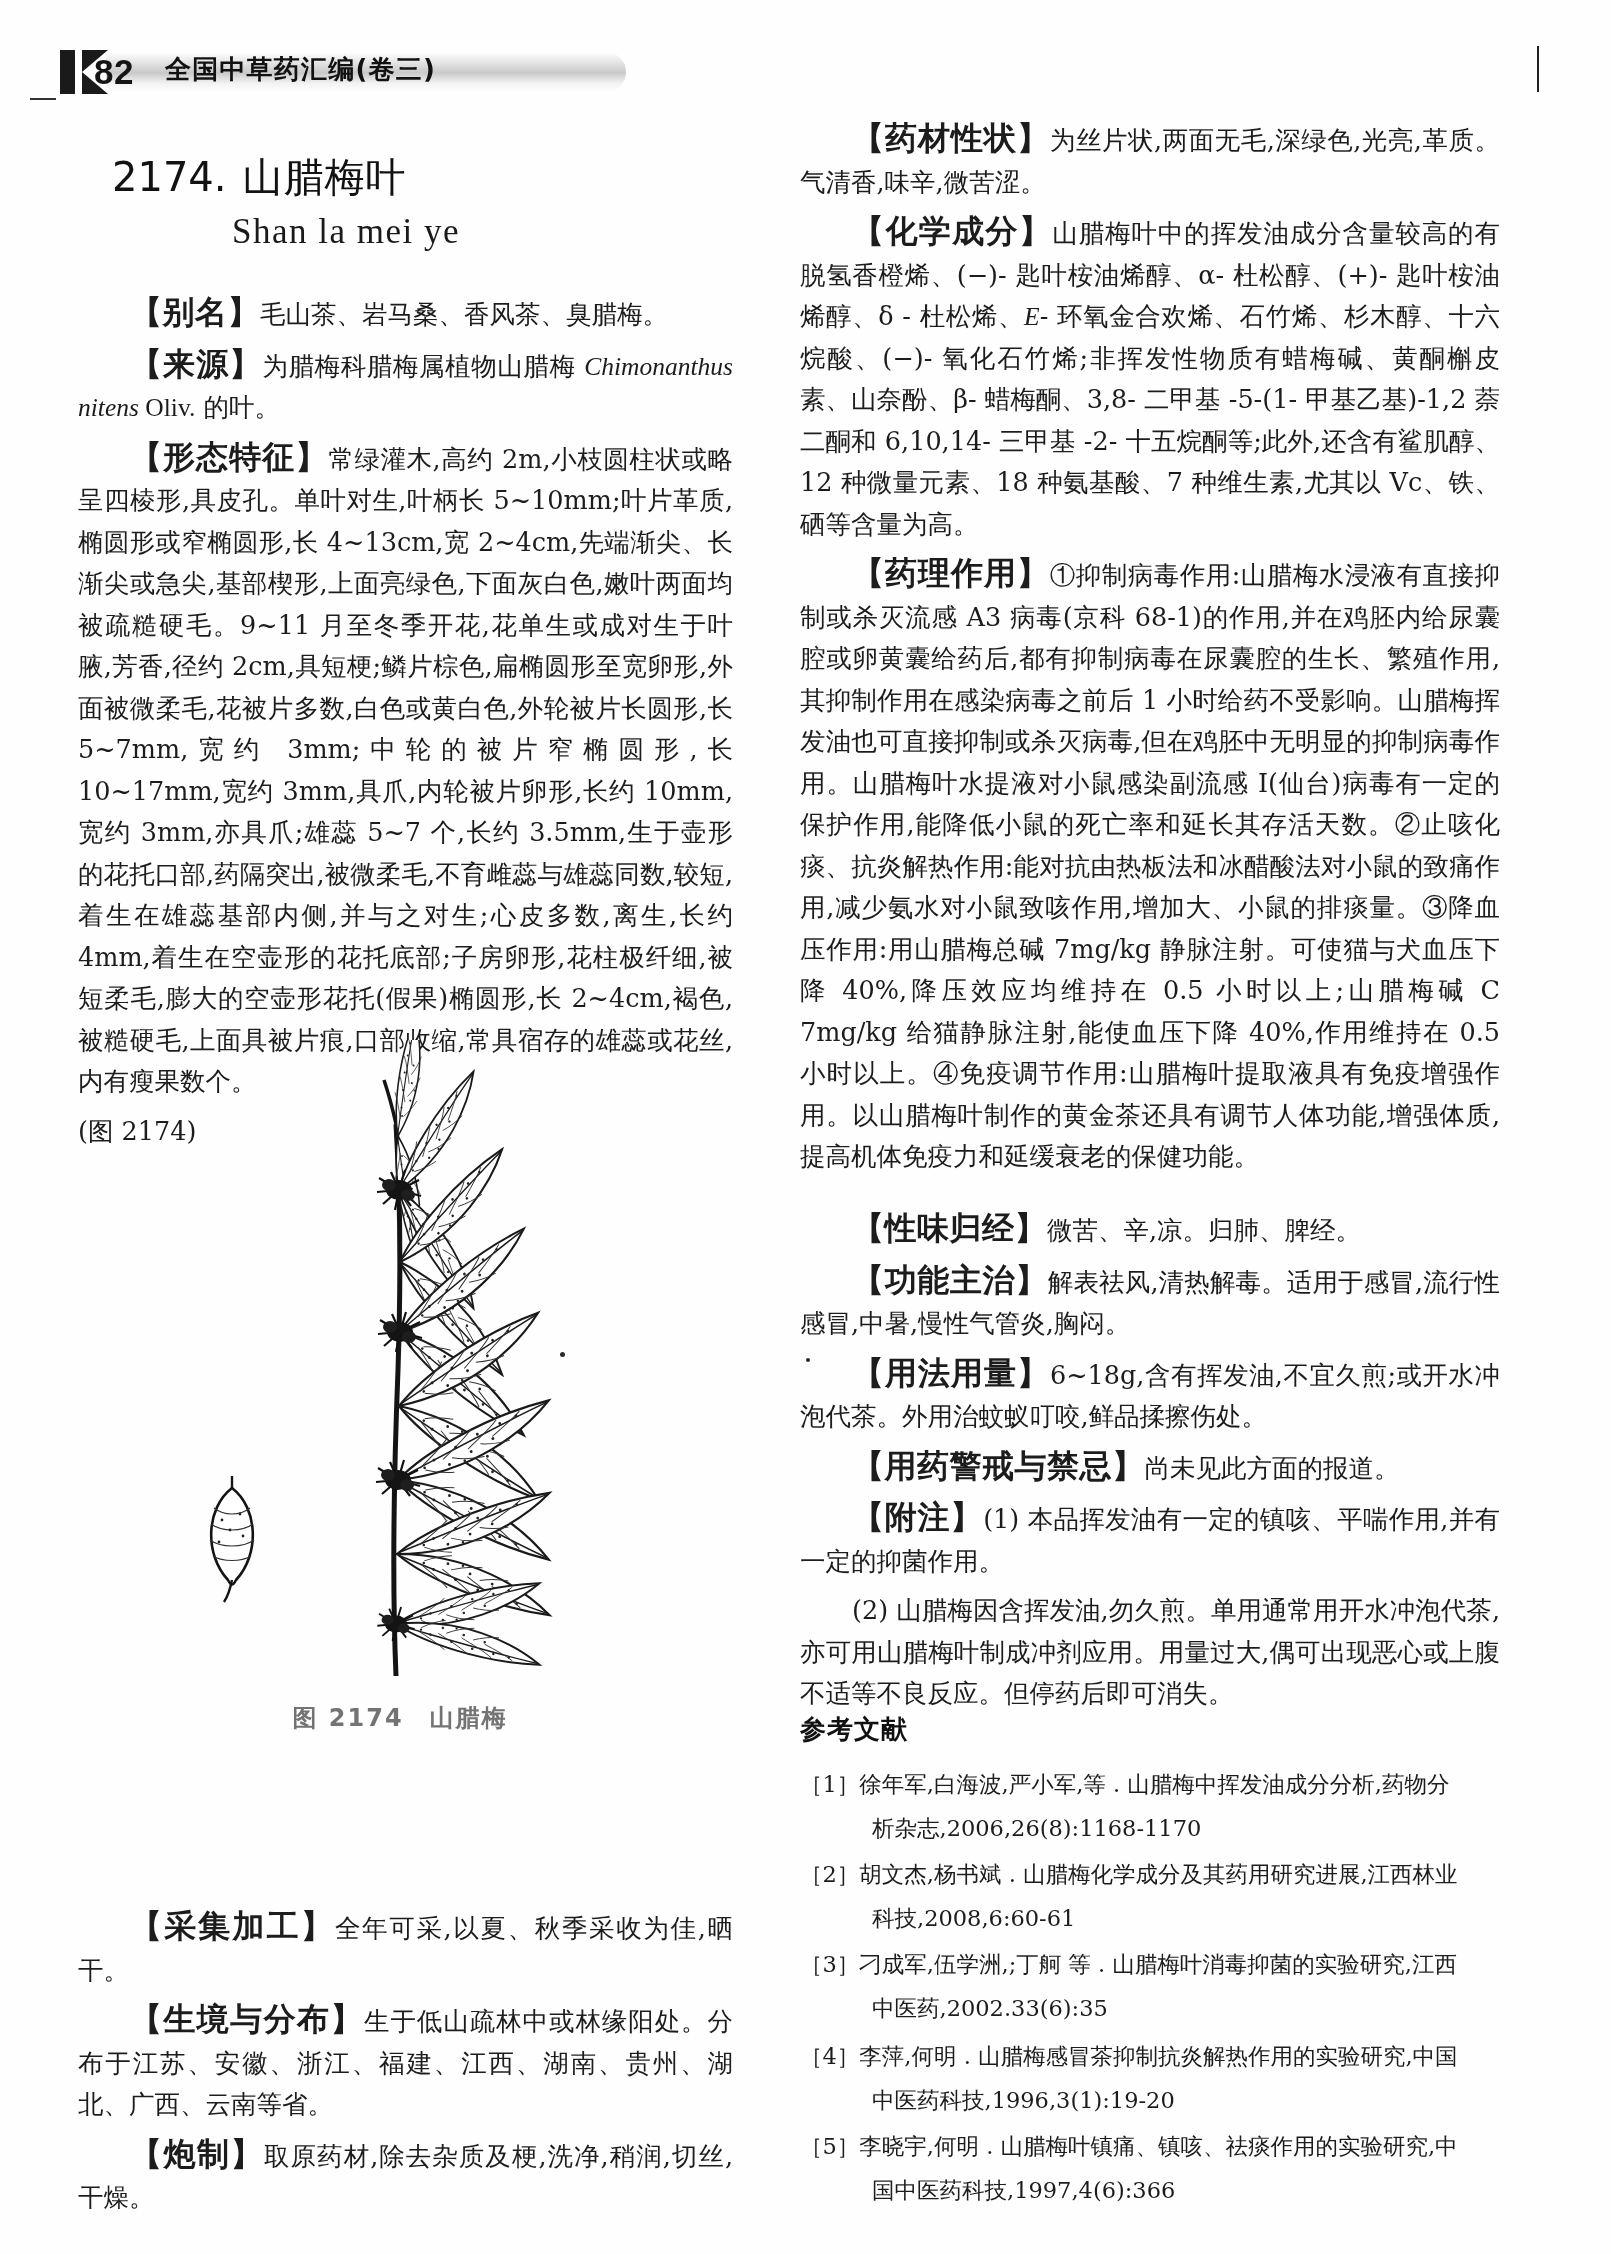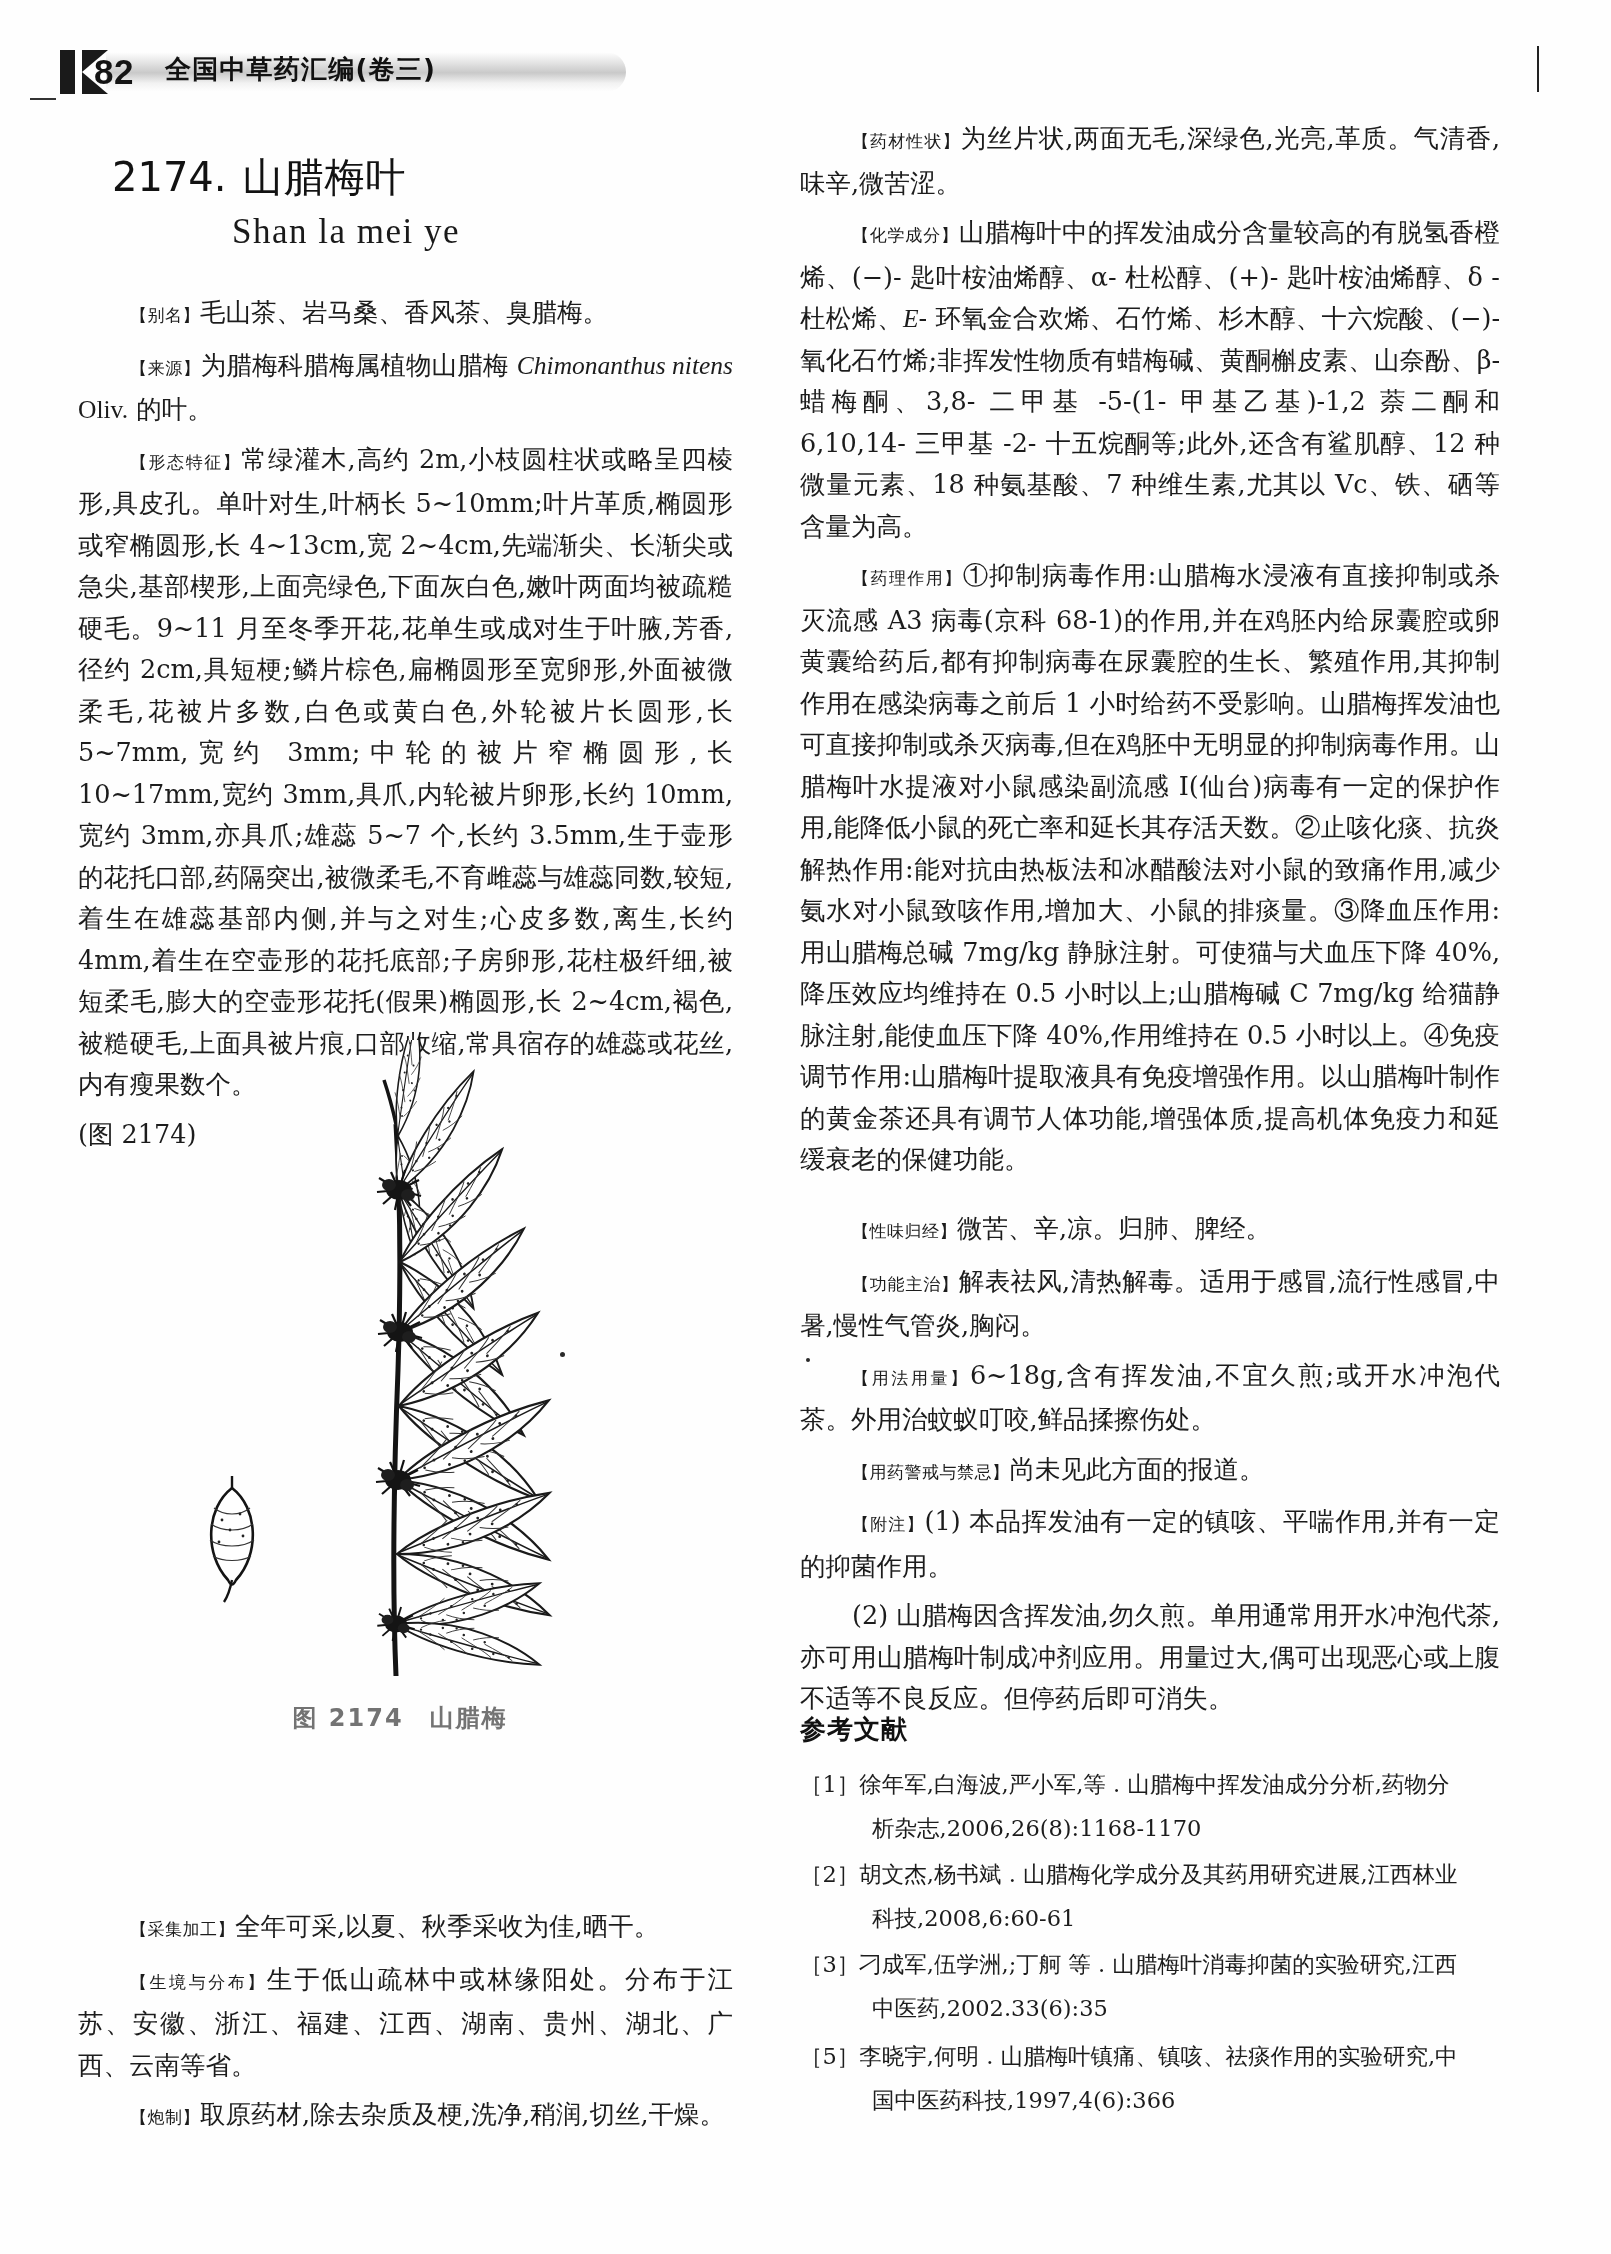--- a/index.html
+++ b/index.html
@@ -135,22 +135,22 @@
     line-height: 41.5px;
     color: #1c1c1c;
     text-align: justify;
     text-justify: inter-character;
   }
   .para { margin: 0 0 0 0; text-indent: 0; }
   .para + .para { margin-top: 8px; }
   .ind { text-indent: 52px; }
   .lbl {
     font-family: "DejaVu Sans", "Liberation Sans", sans-serif;
-    font-weight: 400;
-    font-size: 17px;
+    font-weight: 700;
+    font-size: 32px;
     letter-spacing: 0.5px;
   }
   .sci {
     font-family: "Liberation Serif", "DejaVu Serif", serif;
     font-style: italic;
   }
   .rom {
     font-family: Liberation Serif, serif;
     font-style: normal;
   }
@@ -451,17 +451,20 @@
     <span class="ref-item">
       <span class="ref-num">［2］</span><span>胡文杰,杨书斌 . 山腊梅化学成分及其药用研究进展,江西林业科技,2008,6:60-61</span>
     </span>
     <span class="ref-item">
       <span class="ref-num">［3］</span><span>刁成军,伍学洲,;丁舸 等 . 山腊梅叶消毒抑菌的实验研究,江西中医药,2002.33(6):35</span>
     </span>
   </div>
 
   <div class="ref-list" style="left:800px; top:2034px;">
     <span class="ref-item">
+      <span class="ref-num">［4］</span><span>李萍,何明 . 山腊梅感冒茶抑制抗炎解热作用的实验研究,中国中医药科技,1996,3(1):19-20</span>
+    </span>
+    <span class="ref-item">
       <span class="ref-num">［5］</span><span>李晓宇,何明 . 山腊梅叶镇痛、镇咳、祛痰作用的实验研究,中国中医药科技,1997,4(6):366</span>
     </span>
   </div>
 
 </div>
 
 </body></html>

